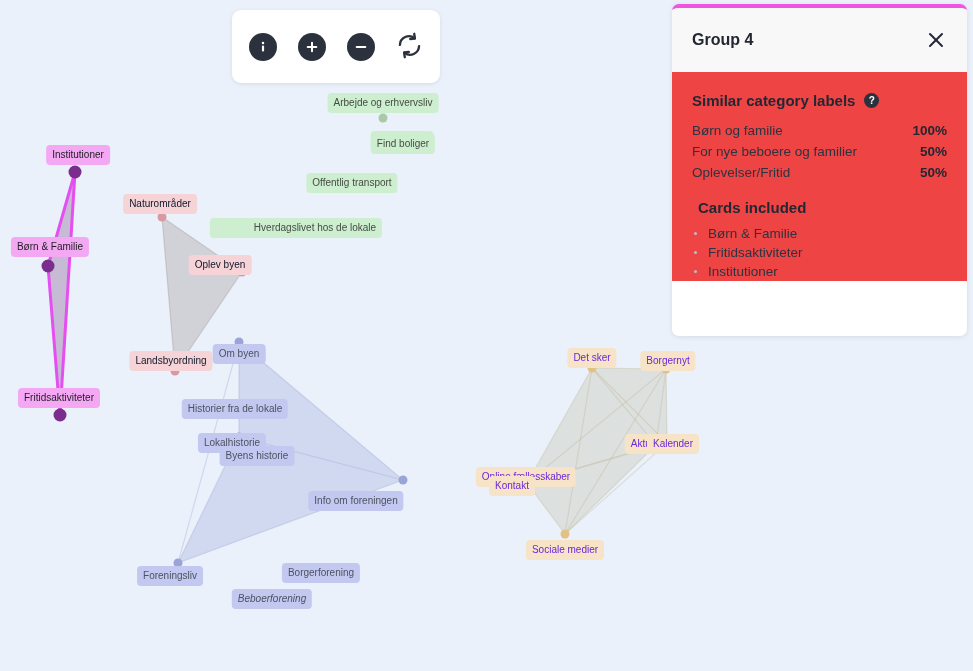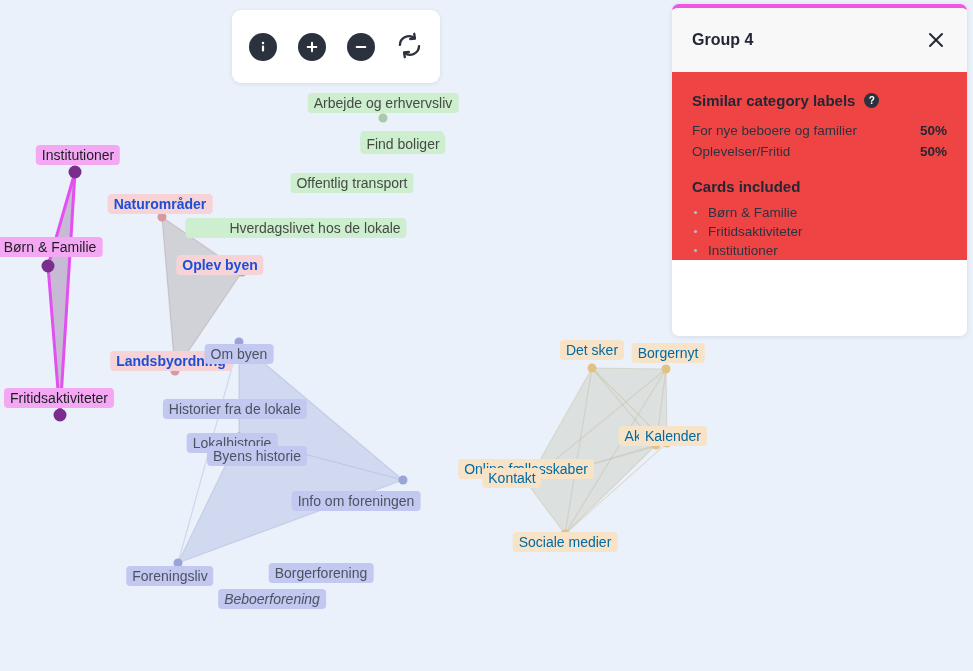--- a/index.html
+++ b/index.html
@@ -31,34 +31,34 @@
   #graph-svg {
     position: absolute;
     left: 0; top: 0;
     width: 973px;
     height: 671px;
   }
 
   
   .node-label {
     position: absolute;
-    font-size: 14px;
+    font-size: 10px;
     line-height: 16px;
     padding: 2px 6px;
     border-radius: 4px;
     white-space: nowrap;
     color: #3f4450;
     transform: translate(-50%, -50%);
     pointer-events: auto;
   }
   .lab-magenta { background: #f4a8f4; color: #1d1d22; }
   .lab-green   { background: #cdeecf; color: #454b44; }
-  .lab-pink    { background: #f6d3d6; color: #1d4ed8; font-weight: bold; }
+  .lab-pink    { background: #f6d3d6; color: #0f172a; }
   .lab-blue    { background: #c2c8f0; color: #4d5260; margin-top: 22px; }
-  .lab-yellow  { background: #f6e3c8; color: #0369a1; }
+  .lab-yellow  { background: #f6e3c8; color: #6d28d9; margin-top: 8px; }
 
   
   #toolbar {
     position: absolute;
     left: 232px;
     top: 10px;
     width: 208px;
     height: 73px;
     background: #ffffff;
     border-radius: 9px;
@@ -155,21 +155,21 @@
     align-items: baseline;
     font-size: 13.5px;
     color: #2d3340;
     padding: 3px 0;
   }
   .sim-pct { font-weight: bold; color: #232733; }
   .cards-head {
     font-size: 15px;
     font-weight: bold;
     color: #232733;
-    margin: 16px 0 8px 0;
+    margin: 16px 0 8px 6px;
   }
   .card-item {
     display: flex;
     align-items: baseline;
     gap: 11px;
     font-size: 13.5px;
     color: #2d3340;
     padding: 2px 0 2px 2px;
   }
   .card-dot {
@@ -329,20 +329,24 @@
 
     <div id="panel-body">
 
       <div class="sec-head">
         <span>Similar category labels</span>
         <span class="help-badge">?</span>
       </div>
 
       <div id="sim-rows">
           <div class="sim-row">
+            <span>Børn og familie</span>
+            <span class="sim-pct">100%</span>
+          </div>
+          <div class="sim-row">
             <span>For nye beboere og familier</span>
             <span class="sim-pct">50%</span>
           </div>
           <div class="sim-row">
             <span>Oplevelser/Fritid</span>
             <span class="sim-pct">50%</span>
           </div>
         </div>
 
       <div class="cards-head">Cards included</div>

